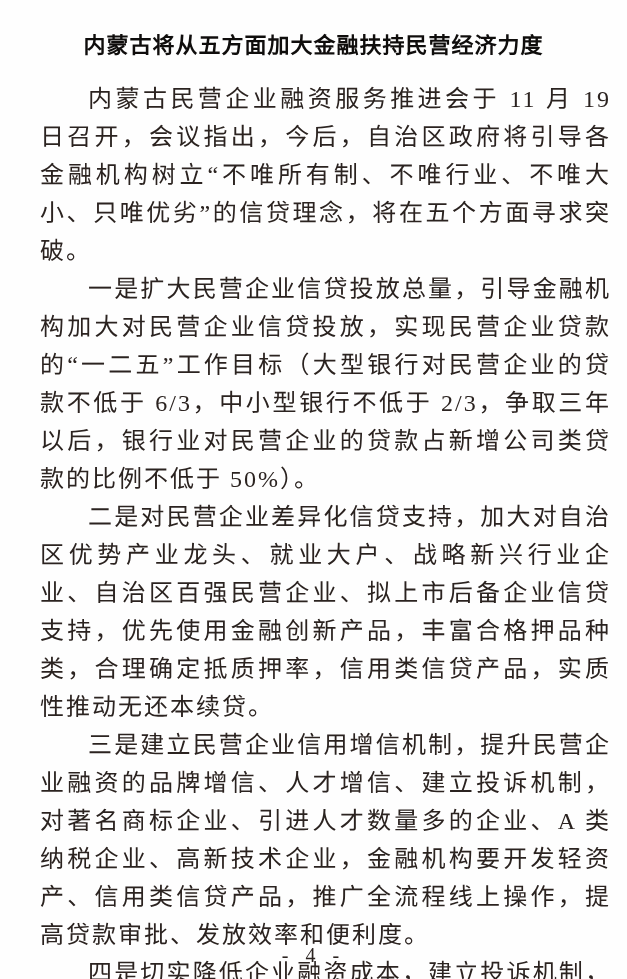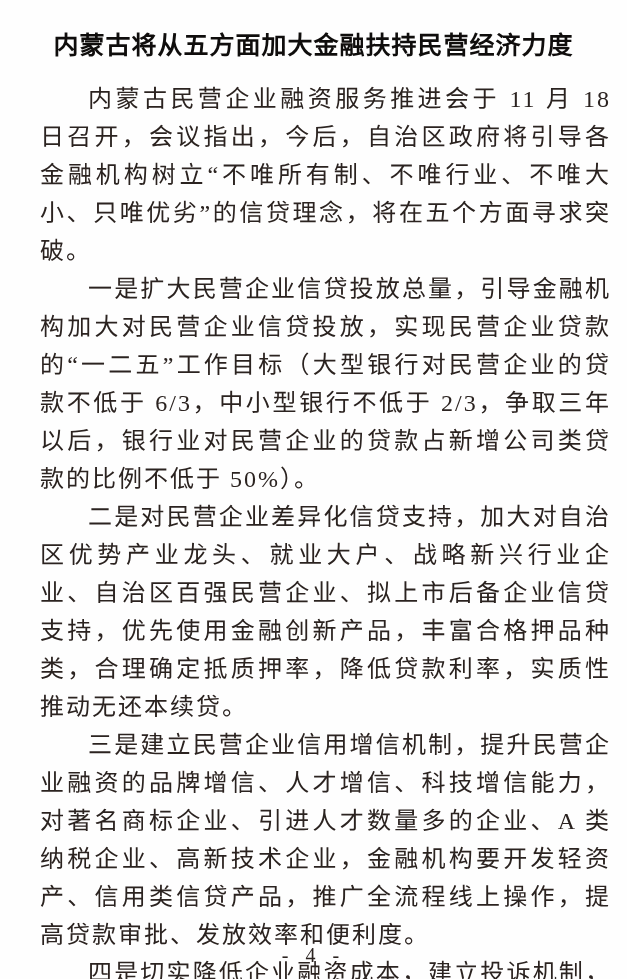--- a/index.html
+++ b/index.html
@@ -13,21 +13,21 @@
     height: 979px;
     margin: 0 auto;
     background: #fefefe;
     overflow: hidden;
     font-family: "Liberation Serif", "DejaVu Serif", serif;
     box-sizing: border-box;
   }
   .doc-title {
     margin: 26px 12px 14px 12px;
     text-align: center;
-    font-size: 25px;
+    font-size: 22px;
     line-height: 40px;
     font-weight: bold;
     letter-spacing: 1px;
     color: #0f0d0c;
   }
   .doc-body {
     padding: 0 16px 0 40px;
   }
   .para {
     margin: 0;
@@ -49,21 +49,21 @@
     color: #2b2320;
   }
 </style>
 </head>
 <body>
 
 <div class="page">
   <h1 class="doc-title">内蒙古将从五方面加大金融扶持民营经济力度</h1>
 
   <div class="doc-body">
-      <p class="para">内蒙古民营企业融资服务推进会于 11 月 18 日召开，会议指出，今后，自治区政府将引导各金融机构树立“不唯所有制、不唯行业、不唯大小、只唯优劣”的信贷理念，将在五个方面寻求突破。</p>
+      <p class="para">内蒙古民营企业融资服务推进会于 11 月 19 日召开，会议指出，今后，自治区政府将引导各金融机构树立“不唯所有制、不唯行业、不唯大小、只唯优劣”的信贷理念，将在五个方面寻求突破。</p>
       <p class="para">一是扩大民营企业信贷投放总量，引导金融机构加大对民营企业信贷投放，实现民营企业贷款的“一二五”工作目标（大型银行对民营企业的贷款不低于 6/3，中小型银行不低于 2/3，争取三年以后，银行业对民营企业的贷款占新增公司类贷款的比例不低于 50%）。</p>
-      <p class="para">二是对民营企业差异化信贷支持，加大对自治区优势产业龙头、就业大户、战略新兴行业企业、自治区百强民营企业、拟上市后备企业信贷支持，优先使用金融创新产品，丰富合格押品种类，合理确定抵质押率，降低贷款利率，实质性推动无还本续贷。</p>
-      <p class="para">三是建立民营企业信用增信机制，提升民营企业融资的品牌增信、人才增信、科技增信能力，对著名商标企业、引进人才数量多的企业、A 类纳税企业、高新技术企业，金融机构要开发轻资产、信用类信贷产品，推广全流程线上操作，提高贷款审批、发放效率和便利度。</p>
+      <p class="para">二是对民营企业差异化信贷支持，加大对自治区优势产业龙头、就业大户、战略新兴行业企业、自治区百强民营企业、拟上市后备企业信贷支持，优先使用金融创新产品，丰富合格押品种类，合理确定抵质押率，信用类信贷产品，实质性推动无还本续贷。</p>
+      <p class="para">三是建立民营企业信用增信机制，提升民营企业融资的品牌增信、人才增信、建立投诉机制，对著名商标企业、引进人才数量多的企业、A 类纳税企业、高新技术企业，金融机构要开发轻资产、信用类信贷产品，推广全流程线上操作，提高贷款审批、发放效率和便利度。</p>
       <p class="para">四是切实降低企业融资成本，建立投诉机制，清理以贷转存、存贷挂钩、以贷收费、浮利分费、借贷搭售、一浮到</p>
     </div>
 
   <div class="page-footer">- 4 -</div>
 </div>
 
 </body></html>

